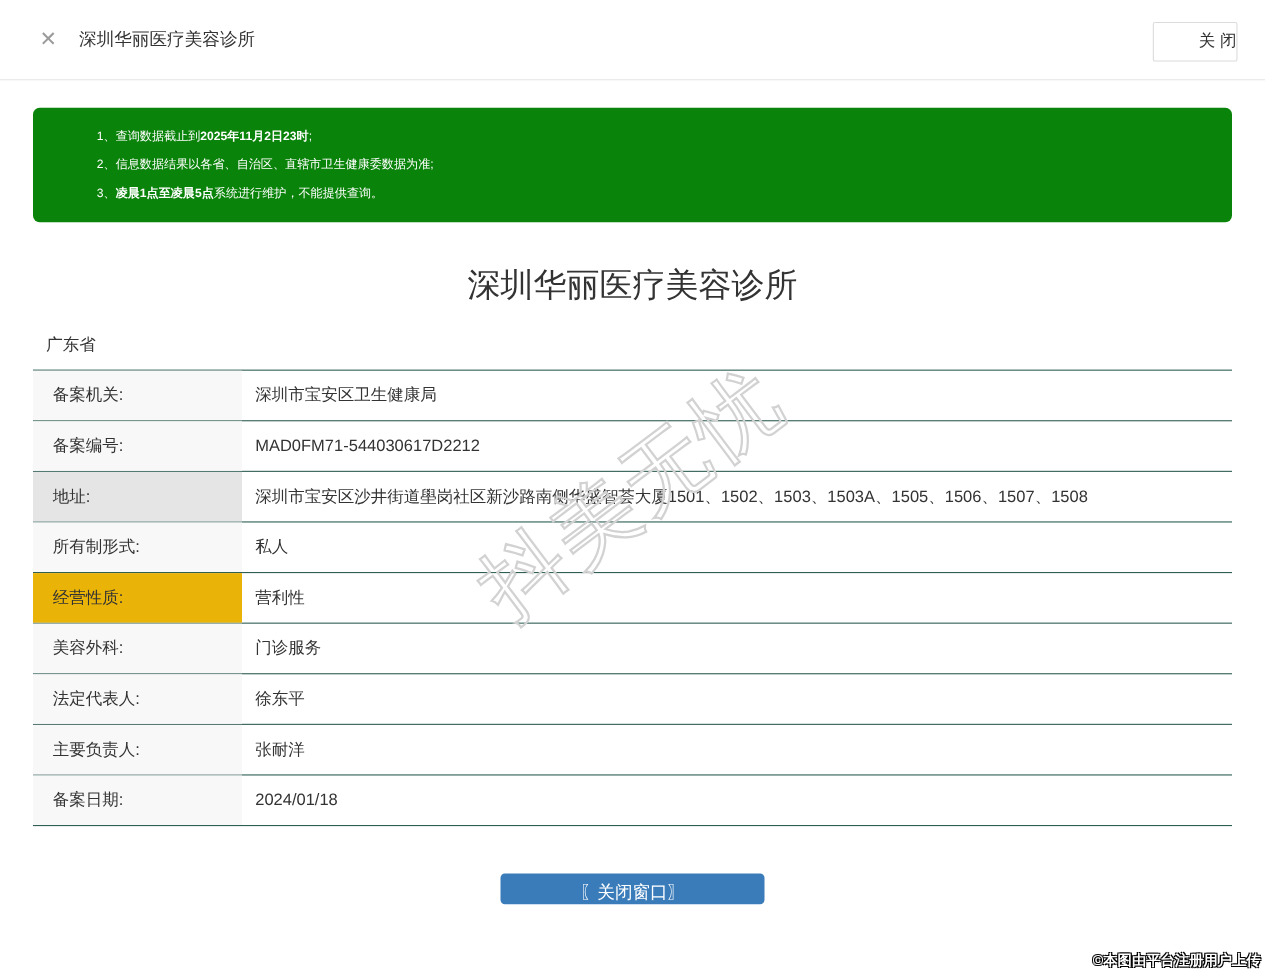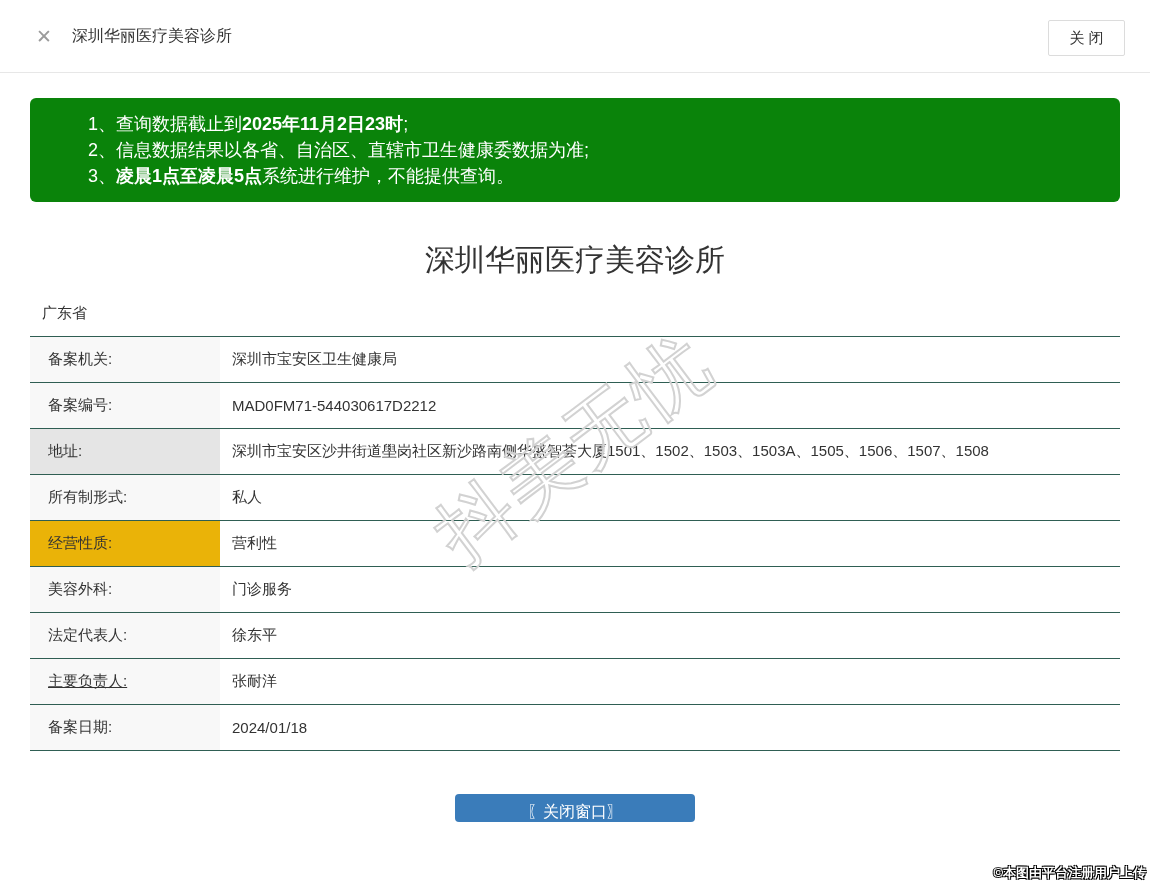--- a/index.html
+++ b/index.html
@@ -41,32 +41,32 @@
     position: absolute;
     right: 25px;
     top: 20px;
     width: 77px;
     height: 36px;
     background: #ffffff;
     border: 1px solid #dcdcdc;
     border-radius: 2px;
     font-size: 15px;
     color: #333;
-    text-align: center;
+    text-align: right;
     line-height: 34px;
     cursor: pointer;
   }
 
   
   .notice {
     margin: 25px 30px 0 30px;
     border-radius: 6px;
     padding: 13px 20px 13px 58px;
     color: #ffffff;
-    font-size: 18px;
+    font-size: 11px;
     line-height: 26px;
   }
   .notice-line b { font-weight: bold; }
 
   
   .main-title {
     margin-top: 37px;
     text-align: center;
     font-size: 30px;
     font-weight: 400;
@@ -190,21 +190,21 @@
       </div>
       <div class="trow" style="border-bottom-color: rgb(47, 94, 83);">
         <div class="tlabel" style="background: rgb(248, 248, 248);">美容外科:</div>
         <div class="tvalue">门诊服务</div>
       </div>
       <div class="trow" style="border-bottom-color: rgb(47, 94, 83);">
         <div class="tlabel" style="background: rgb(248, 248, 248);">法定代表人:</div>
         <div class="tvalue">徐东平</div>
       </div>
       <div class="trow" style="border-bottom-color: rgb(47, 94, 83);">
-        <div class="tlabel" style="background: rgb(248, 248, 248); text-decoration: underline;">主要负责人:</div>
+        <div class="tlabel" style="background: rgb(248, 248, 248);">主要负责人:</div>
         <div class="tvalue">张耐洋</div>
       </div>
       <div class="trow" style="border-bottom-color: rgb(47, 94, 83);">
         <div class="tlabel" style="background: rgb(248, 248, 248);">备案日期:</div>
         <div class="tvalue">2024/01/18</div>
       </div>
     </div>
 
   <button class="bottom-btn" style="background: rgb(58, 124, 186);">〖关闭窗口〗</button>
 

